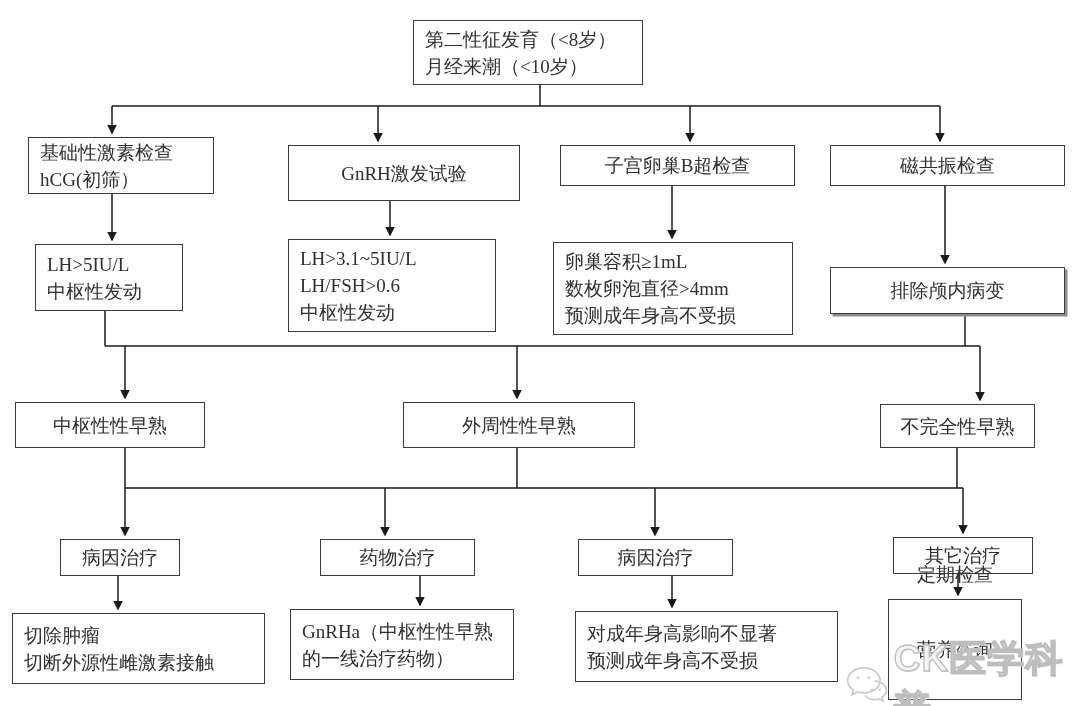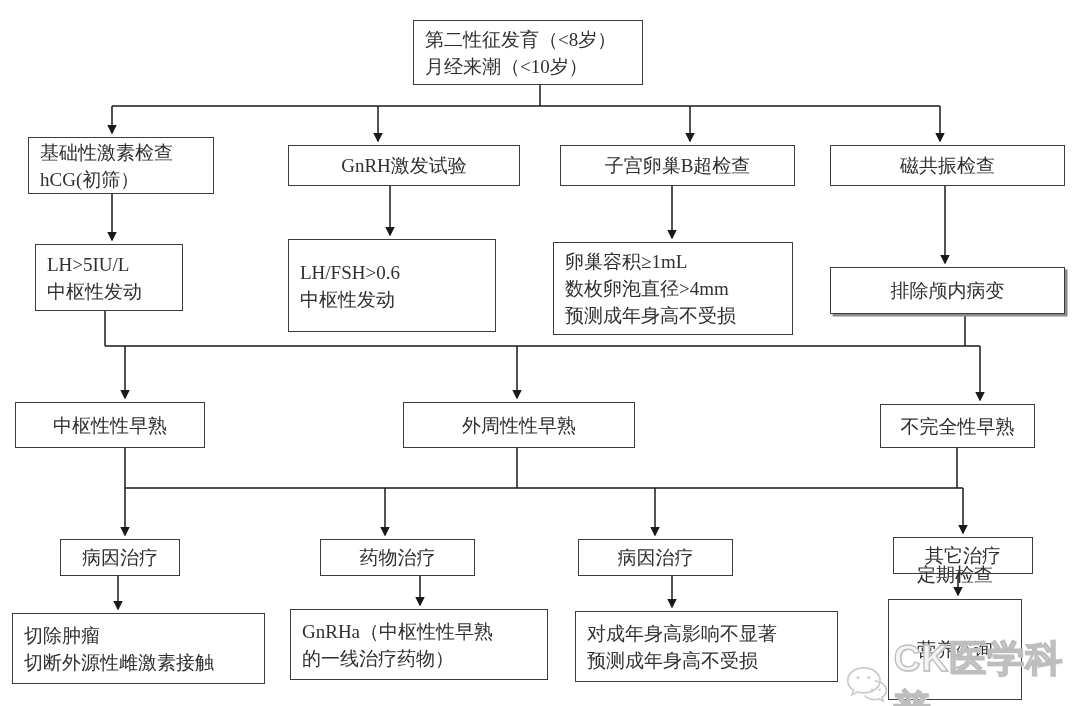--- a/index.html
+++ b/index.html
@@ -81,35 +81,36 @@
 
   <div class="node left" style="left:413px;top:20px;width:230px;height:65px;">
     <span class="line">第二性征发育（&lt;8岁）</span>
     <span class="line">月经来潮（&lt;10岁）</span>
   </div>
 
   <div class="node left" style="left:28px;top:137px;width:186px;height:57px;">
     <span class="line">基础性激素检查</span>
     <span class="line">hCG(初筛）</span>
   </div>
-  <div class="node center" style="left:288px;top:145px;width:232px;height:41px;">
+  <div class="node center" style="left:288px;top:145px;width:232px;height:56px;">
     <span class="line">GnRH激发试验</span>
   </div>
   <div class="node center" style="left:560px;top:145px;width:235px;height:41px;">
     <span class="line">子宫卵巢B超检查</span>
   </div>
   <div class="node center" style="left:830px;top:145px;width:235px;height:41px;">
     <span class="line">磁共振检查</span>
   </div>
 
   <div class="node left" style="left:35px;top:244px;width:148px;height:67px;">
     <span class="line">LH&gt;5IU/L</span>
     <span class="line">中枢性发动</span>
   </div>
   <div class="node left" style="left:288px;top:239px;width:208px;height:93px;">
+    <span class="line">LH&gt;3.1~5IU/L</span>
     <span class="line">LH/FSH&gt;0.6</span>
     <span class="line">中枢性发动</span>
   </div>
   <div class="node left" style="left:553px;top:242px;width:240px;height:93px;">
     <span class="line">卵巢容积≥1mL</span>
     <span class="line">数枚卵泡直径&gt;4mm</span>
     <span class="line">预测成年身高不受损</span>
   </div>
   <div class="node center shadow" style="left:830px;top:267px;width:235px;height:47px;">
     <span class="line">排除颅内病变</span>
@@ -135,21 +136,21 @@
     <span class="line">病因治疗</span>
   </div>
   <div class="node center" style="left:893px;top:537px;width:140px;height:37px;">
     <span class="line">其它治疗</span>
   </div>
 
   <div class="node left" style="left:12px;top:613px;width:253px;height:71px;">
     <span class="line">切除肿瘤</span>
     <span class="line">切断外源性雌激素接触</span>
   </div>
-  <div class="node left" style="left:290px;top:609px;width:258px;height:71px;">
+  <div class="node left" style="left:290px;top:609px;width:224px;height:71px;">
     <span class="line">GnRHa（中枢性性早熟</span>
     <span class="line">的一线治疗药物）</span>
   </div>
   <div class="node left" style="left:575px;top:611px;width:263px;height:71px;">
     <span class="line">对成年身高影响不显著</span>
     <span class="line">预测成年身高不受损</span>
   </div>
   <div class="node center" style="left:888px;top:599px;width:134px;height:101px;gap:48px;">
     <span class="line">定期检查</span>
     <span class="line">营养咨询</span>

